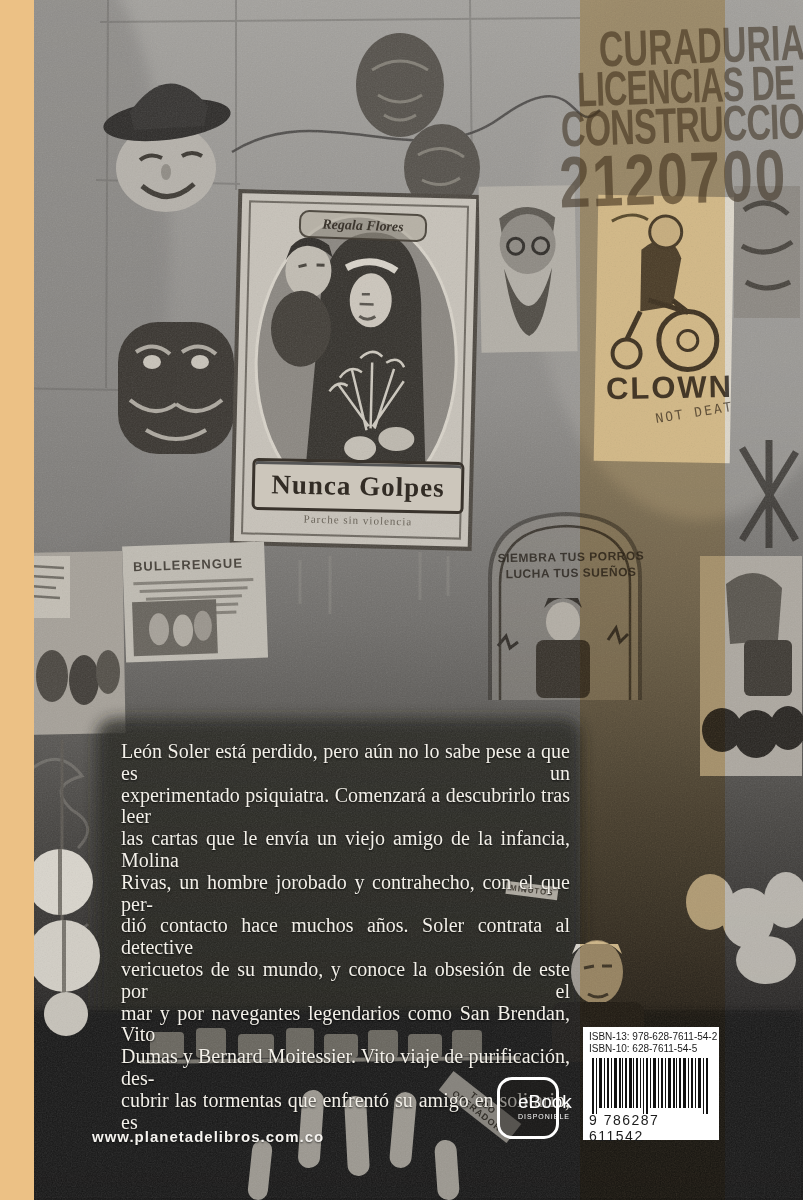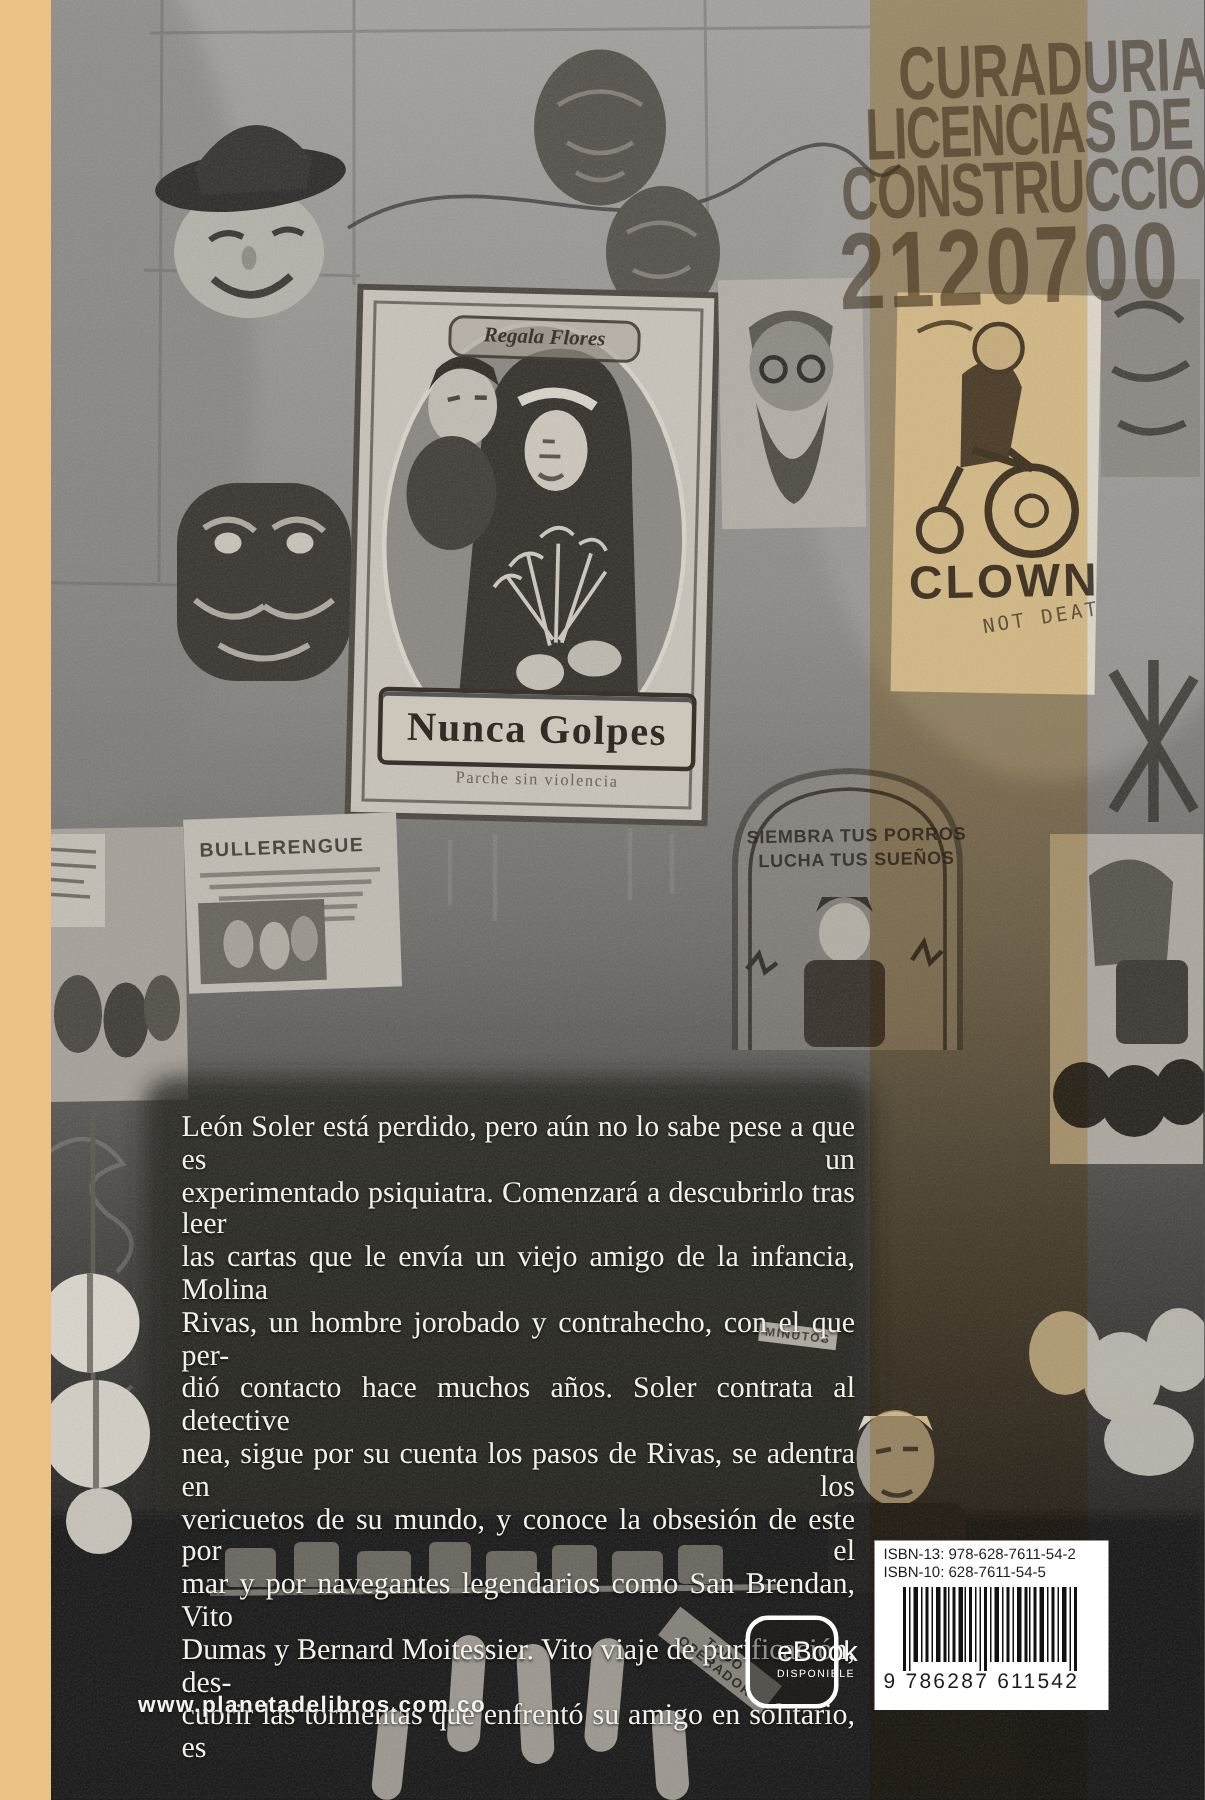--- a/index.html
+++ b/index.html
@@ -76,21 +76,21 @@
   .site-url{left:92px;top:1128px;color:#f5f3ef;font-weight:bold;font-size:15px;
       letter-spacing:1px;text-shadow:0 1px 2px rgba(0,0,0,.6);}
 
   
   .ebook{left:497px;top:1077px;width:62px;height:62px;border:3px solid #fff;border-radius:15px;
       background:rgba(28,26,24,0.45);color:#fff;text-align:center;padding-top:13px;padding-left:18px;}
   .ebook .t{font-size:19px;line-height:18px;}
   .ebook .s{font-size:7px;letter-spacing:1px;margin-top:2px;}
 
   
-  .isbn-box{left:583px;top:1027px;width:156px;height:113px;background:#fff;color:#1c1c1c;
+  .isbn-box{left:583px;top:1027px;width:136px;height:113px;background:#fff;color:#1c1c1c;
       padding:4px 6px 0 6px;}
   .isbn-box .l{font-size:10px;line-height:12px;white-space:nowrap;}
   .isbn-box svg{display:block;margin:3px auto 0 auto;}
   .isbn-box .digits{font-size:14px;letter-spacing:1.5px;text-align:left;margin-top:-2px;
       font-family:Liberation Sans, sans-serif;}
 </style>
 </head>
 <body>
 
 <div id="cover">
@@ -329,21 +329,20 @@
 
   <div class="abs right-stripe"></div>
   <div class="abs left-band"></div>
 
   <div class="abs synopsis">
     <div class="line">León Soler está perdido, pero aún no lo sabe pese a que es un</div>
     <div class="line">experimentado psiquiatra. Comenzará a descubrirlo tras leer</div>
     <div class="line">las cartas que le envía un viejo amigo de la infancia, Molina</div>
     <div class="line">Rivas, un hombre jorobado y contrahecho, con el que per-</div>
     <div class="line">dió contacto hace muchos años. Soler contrata al detective</div>
-    <div class="line">nea, sigue por su cuenta los pasos de Rivas, se adentra en los</div>
     <div class="line">vericuetos de su mundo, y conoce la obsesión de este por el</div>
     <div class="line">mar y por navegantes legendarios como San Brendan, Vito</div>
     <div class="line">Dumas y Bernard Moitessier. Vito viaje de purificación, des-</div>
     <div class="line">cubrir las tormentas que enfrentó su amigo en solitario, es</div>
 
   </div>
 
   <div class="abs site-url">www.planetadelibros.com.co</div>
 
   <div class="abs ebook">

